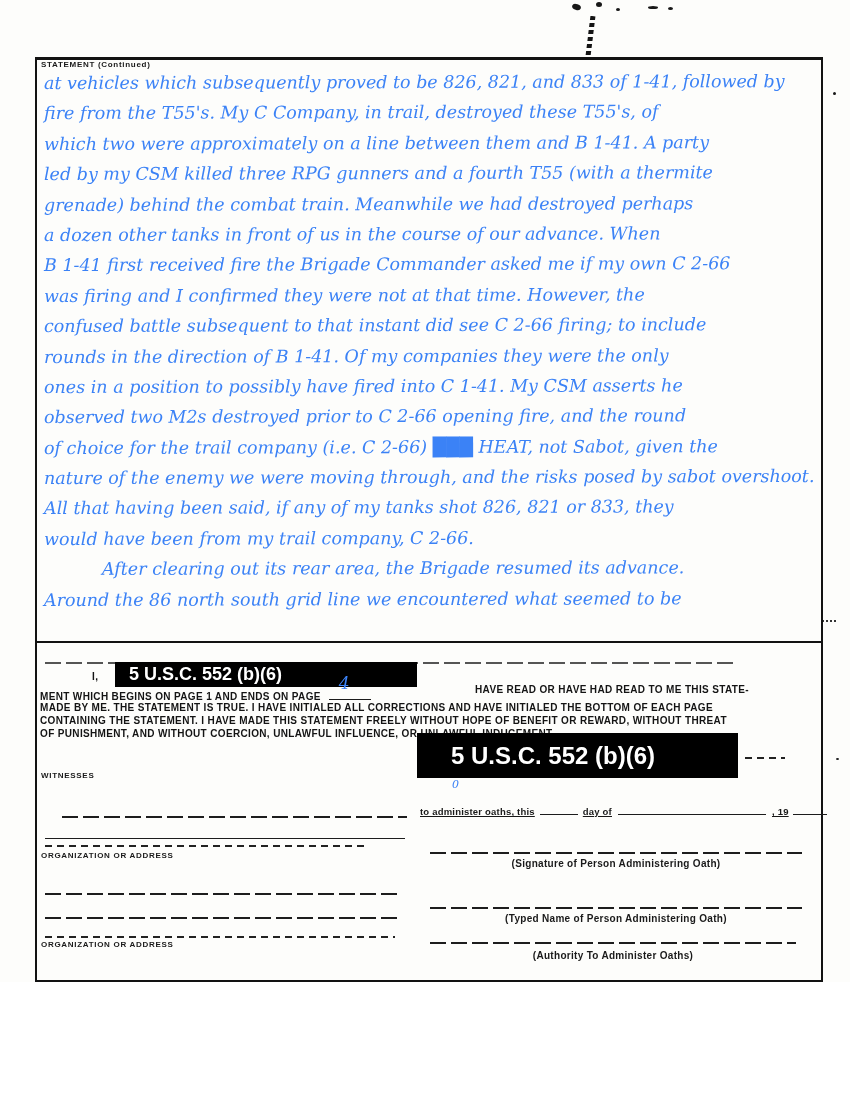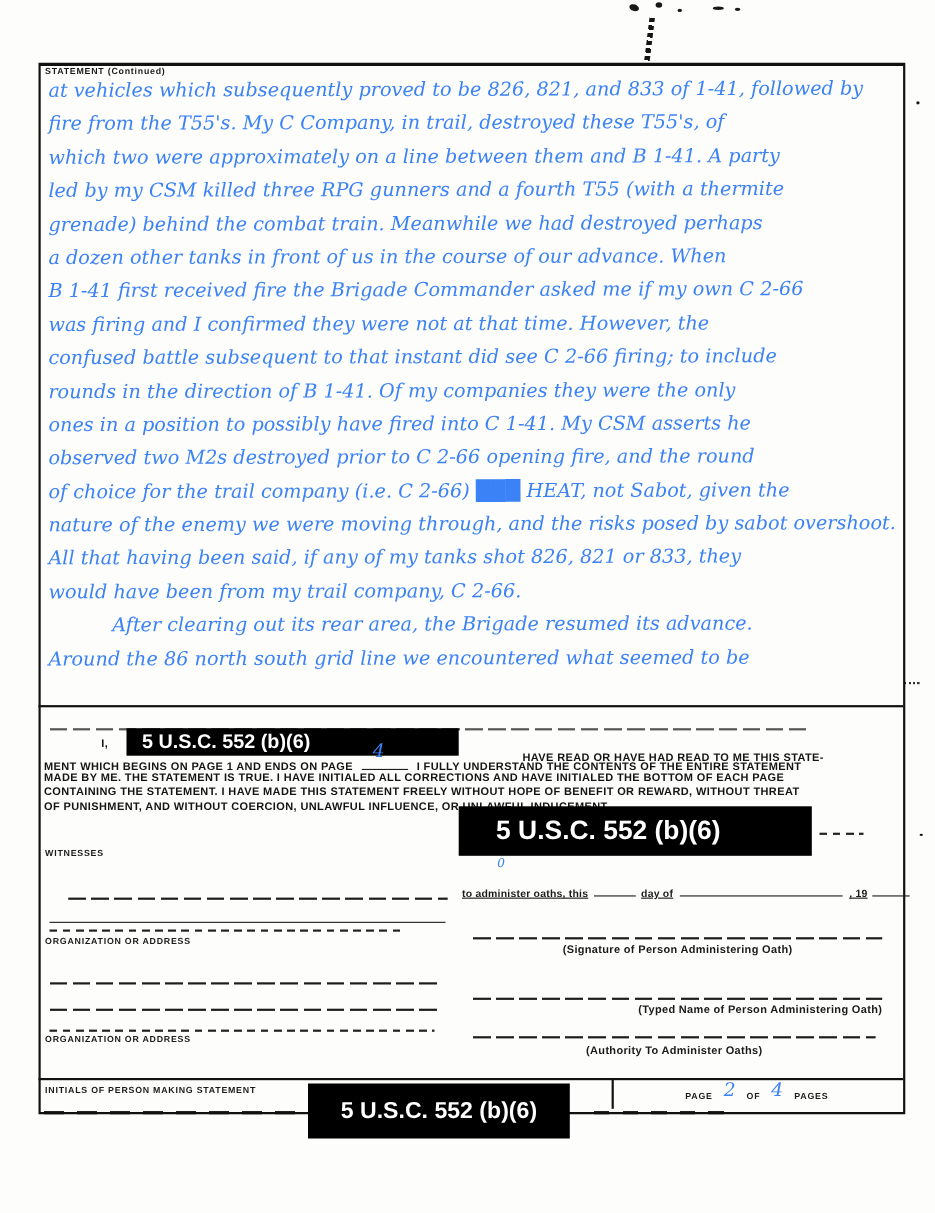--- a/index.html
+++ b/index.html
@@ -1,16 +1,16 @@
 <!DOCTYPE html>
 <html><head>
 <meta charset="utf-8">
 <style>
   html,body{margin:0;padding:0;background:#ffffff;}
-  #page{position:relative;width:850px;height:1103px;background:#fdfdfb;overflow:hidden;
+  #page{position:relative;width:850px;height:982px;background:#fdfdfb;overflow:hidden;
         font-family:"Liberation Sans",sans-serif;color:#161616;}
   .abs{position:absolute;}
   
   #form-box{left:35px;top:57px;width:784px;height:951px;border:2px solid #121212;border-top-width:3px;}
   .lbl{font-weight:bold;font-size:8px;letter-spacing:0.7px;color:#1a1a1a;white-space:nowrap;}
   .aff{font-weight:bold;font-size:10px;letter-spacing:0.35px;white-space:nowrap;color:#141414;}
   .hand{font-family:"DejaVu Serif",serif;font-style:italic;color:#3b82f6;}
   .handline{height:30.4px;font-size:17.5px;white-space:nowrap;transform:rotate(-0.15deg);}
   .indent{padding-left:58px;}
   .rule{height:0;border-bottom:1.6px solid #1d1d1d;}
@@ -74,21 +74,20 @@
 
   <div class="abs aff" style="left:92px;top:671px;">I,</div>
   <div class="abs redact" style="left:115px;top:662px;width:302px;height:25px;font-size:18px;padding-left:14px;box-sizing:border-box;">5 U.S.C. 552 (b)(6)</div>
   <div class="abs aff" style="left:475px;top:672px;margin-top:12px;">HAVE READ OR HAVE HAD READ TO ME THIS STATE-</div>
 
   <div class="abs row" style="left:40px;top:689px;">
     <span class="aff">MENT WHICH BEGINS ON PAGE 1 AND ENDS ON PAGE</span>
     <span class="blank" style="width:42px;margin:0 8px;position:relative;">
       <span class="hand" style="position:absolute;left:10px;top:-16px;font-size:17px;">4</span>
     </span>
-    <span class="aff">I FULLY UNDERSTAND THE CONTENTS OF THE ENTIRE STATEMENT</span>
   </div>
   <div class="abs aff" style="left:40px;top:702px;">MADE BY ME.  THE STATEMENT IS TRUE.  I HAVE INITIALED ALL CORRECTIONS AND HAVE INITIALED THE BOTTOM OF EACH PAGE</div>
   <div class="abs aff" style="left:40px;top:715px;">CONTAINING THE STATEMENT.  I HAVE MADE THIS STATEMENT FREELY WITHOUT HOPE OF BENEFIT OR REWARD, WITHOUT THREAT</div>
   <div class="abs aff" style="left:40px;top:728px;">OF PUNISHMENT, AND WITHOUT COERCION, UNLAWFUL INFLUENCE, OR UNLAWFUL INDUCEMENT.</div>
 
   <div class="abs redact" style="left:417px;top:733px;width:321px;height:45px;font-size:24px;padding-left:34px;box-sizing:border-box;">5 U.S.C. 552 (b)(6)</div>
   <div class="abs hand" style="left:452px;top:778px;font-size:11px;">0</div>
   <div class="abs rule-dash" style="left:745px;top:757px;width:40px;"></div>
 
   <div class="abs lbl" style="left:41px;top:771px;">WITNESSES</div>
@@ -107,21 +106,21 @@
     <span class="oathtxt">day of</span>
     <span class="blank" style="width:148px;margin:0 6px;"></span>
     <span class="oathtxt">, 19</span>
     <span class="blank" style="width:34px;margin:0 4px;"></span>
   </div>
 
   <div class="abs rule-broken" style="left:430px;top:852px;width:372px;"></div>
   <div class="abs cap" style="left:430px;top:858px;width:372px;text-align:center;">(Signature of Person Administering Oath)</div>
 
   <div class="abs rule-broken" style="left:430px;top:907px;width:372px;"></div>
-  <div class="abs cap" style="left:430px;top:913px;width:372px;text-align:right;">(Typed Name of Person Administering Oath)</div>
+  <div class="abs cap" style="left:430px;top:913px;width:372px;text-align:center;">(Typed Name of Person Administering Oath)</div>
 
   <div class="abs rule-broken" style="left:430px;top:942px;width:366px;"></div>
   <div class="abs cap" style="left:430px;top:950px;width:366px;text-align:center;">(Authority To Administer Oaths)</div>
 
   <div class="hline" style="left:35px;top:980px;width:786px;"></div>
   <div class="vline" style="left:556px;top:980px;height:28px;"></div>
 
   <div class="abs lbl" style="left:41px;top:987px;">INITIALS OF PERSON MAKING STATEMENT</div>
 
   <div class="abs redact" style="left:280px;top:985px;width:238px;height:50px;font-size:21px;justify-content:center;">5 U.S.C. 552 (b)(6)</div>

